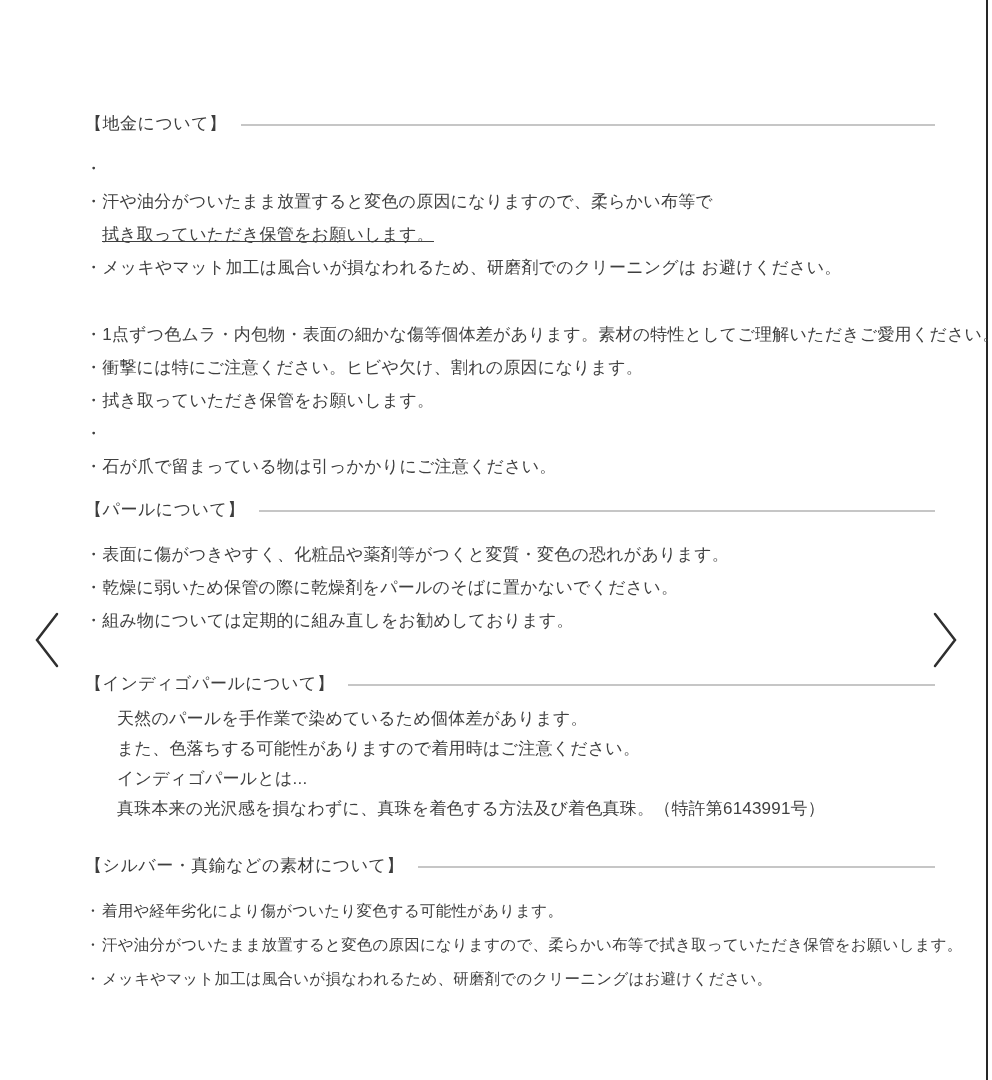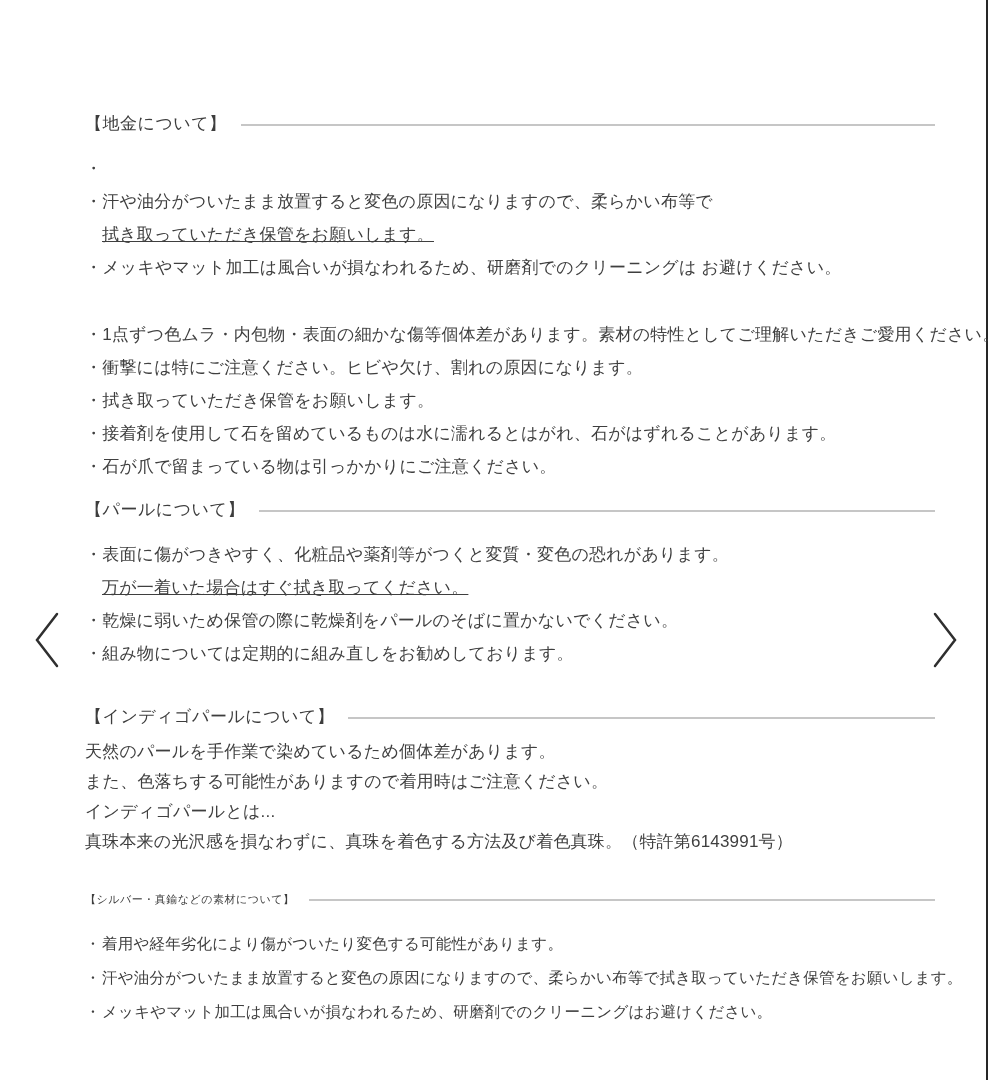--- a/index.html
+++ b/index.html
@@ -49,23 +49,23 @@
     white-space:nowrap;
   }
   .line .bullet{flex:0 0 17px;}
   .line.indent{padding-left:17px;text-decoration:underline;}
 
   
   .sec:nth-of-type(2){margin-top:34px;}
   .sec:nth-of-type(3){margin-top:15px;}
   .sec:nth-of-type(4){margin-top:35px;}
   .sec:nth-of-type(4) .sec-head{margin-bottom:8px;}
-  .sec:nth-of-type(4) .line{line-height:30px;}
+  .sec:nth-of-type(4) .line{line-height:30px;margin-left:32px;}
   .sec:nth-of-type(5){margin-top:30px;}
-  .sec:nth-of-type(5) .sec-title{font-size:11px;}
+  .sec:nth-of-type(5) .sec-title{font-size:17px;}
   .sec:nth-of-type(5) .line{font-size:15.5px;line-height:34px;}
 
   
   .nav{
     position:absolute;
     background:none;border:none;padding:0;margin:0;
     cursor:pointer;
     width:34px;height:60px;
   }
   .nav svg{display:block;}
@@ -133,41 +133,37 @@
           <div class="line">
             <span class="bullet">・</span>
             <span>衝撃には特にご注意ください。ヒビや欠け、割れの原因になります。</span>
           </div>
           <div class="line">
             <span class="bullet">・</span>
             <span>拭き取っていただき保管をお願いします。</span>
           </div>
           <div class="line">
             <span class="bullet">・</span>
-            <span>接着剤を使用して石を留めているものは水に濡れるとはがれ、石がはずれることがあります。</span>
           </div>
           <div class="line">
             <span class="bullet">・</span>
             <span>石が爪で留まっている物は引っかかりにご注意ください。</span>
           </div>
         </div>
   </section>
 
   <section class="sec">
     <div class="sec-head">
       <h2 class="sec-title">【パールについて】</h2>
       <span class="sec-rule"></span>
     </div>
     <div class="sec-lines">
           <div class="line">
             <span class="bullet">・</span>
             <span>表面に傷がつきやすく、化粧品や薬剤等がつくと変質・変色の恐れがあります。</span>
-          </div>
-          <div class="line indent">
-            <span>万が一着いた場合はすぐ拭き取ってください。</span>
           </div>
           <div class="line">
             <span class="bullet">・</span>
             <span>乾燥に弱いため保管の際に乾燥剤をパールのそばに置かないでください。</span>
           </div>
           <div class="line">
             <span class="bullet">・</span>
             <span>組み物については定期的に組み直しをお勧めしております。</span>
           </div>
         </div>

